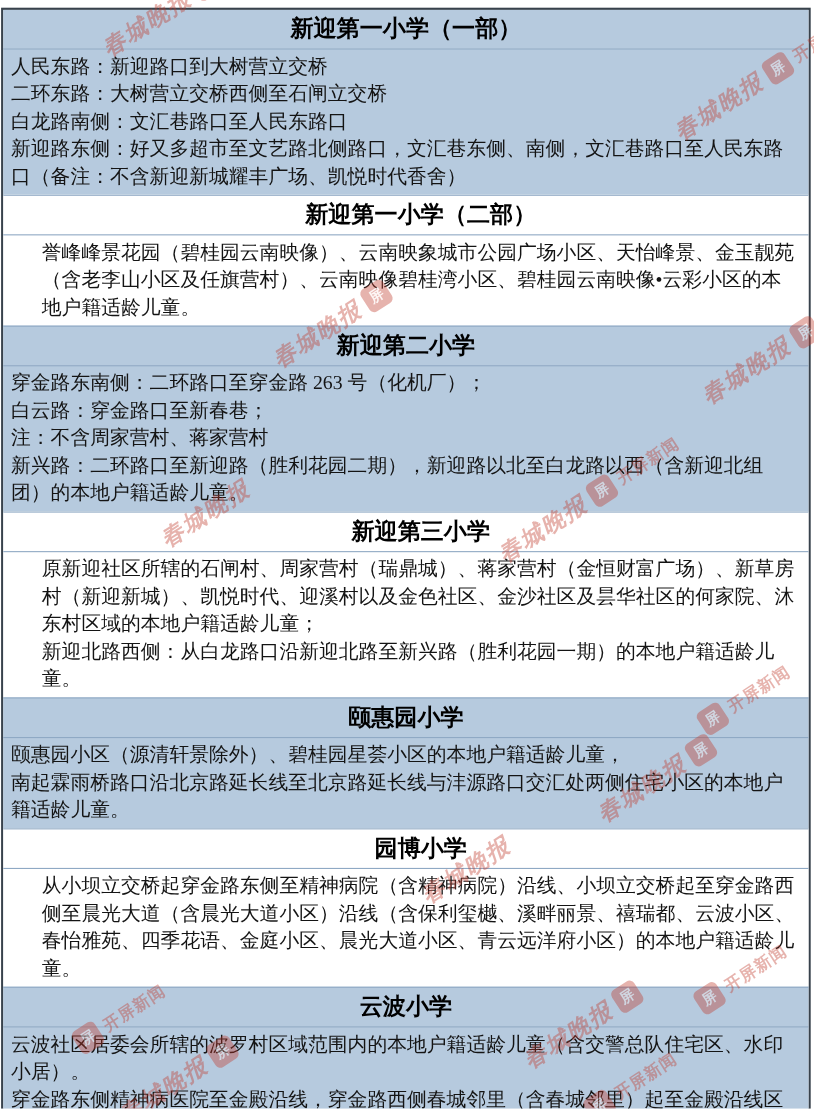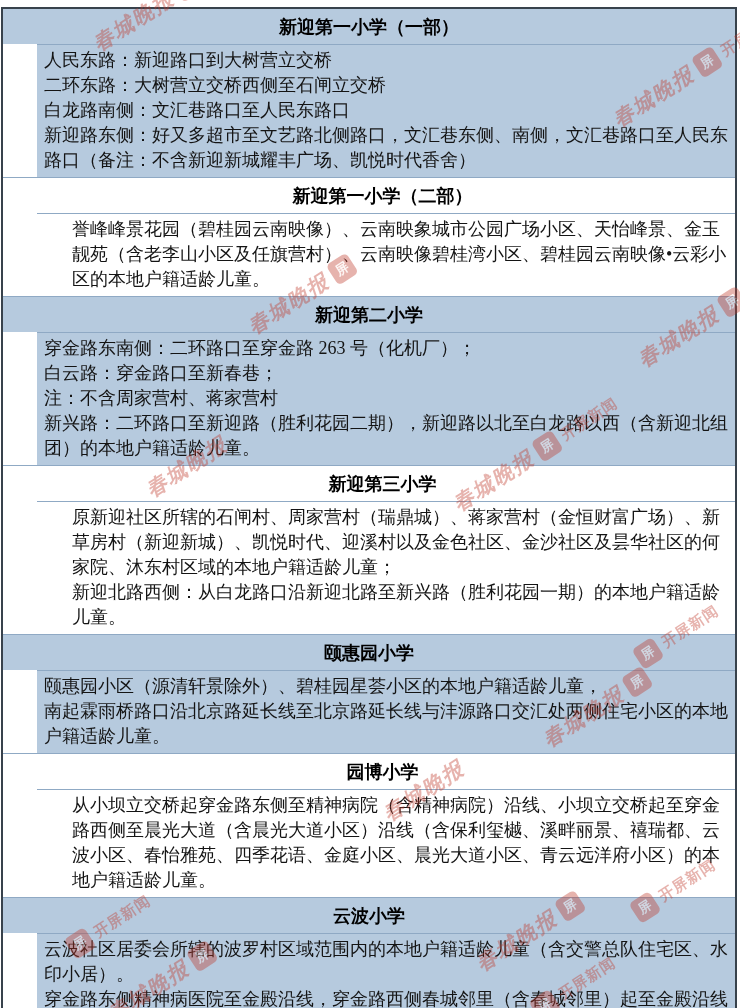--- a/index.html
+++ b/index.html
@@ -31,27 +31,26 @@
   .section.blue .row { background: #b6cade; }
   .section.white .row { background: #ffffff; padding-left: 35px; }
   .header-row {
     text-align: center;
     padding: 5px 8px 4px 8px;
   }
   .school-name {
     margin: 0;
     font-family: "Liberation Sans", sans-serif;
     font-weight: bold;
-    font-size: 18px;
+    font-size: 21px;
     line-height: 26px;
     color: #000000;
   }
   .content-row {
     padding: 3px 7px 4px 7px;
-    margin-left: 34px;
   }
   .content-row p {
     margin: 0;
     font-size: 18px;
     line-height: 25px;
     color: #141414;
     word-break: break-all;
     text-align: left;
   }
   

